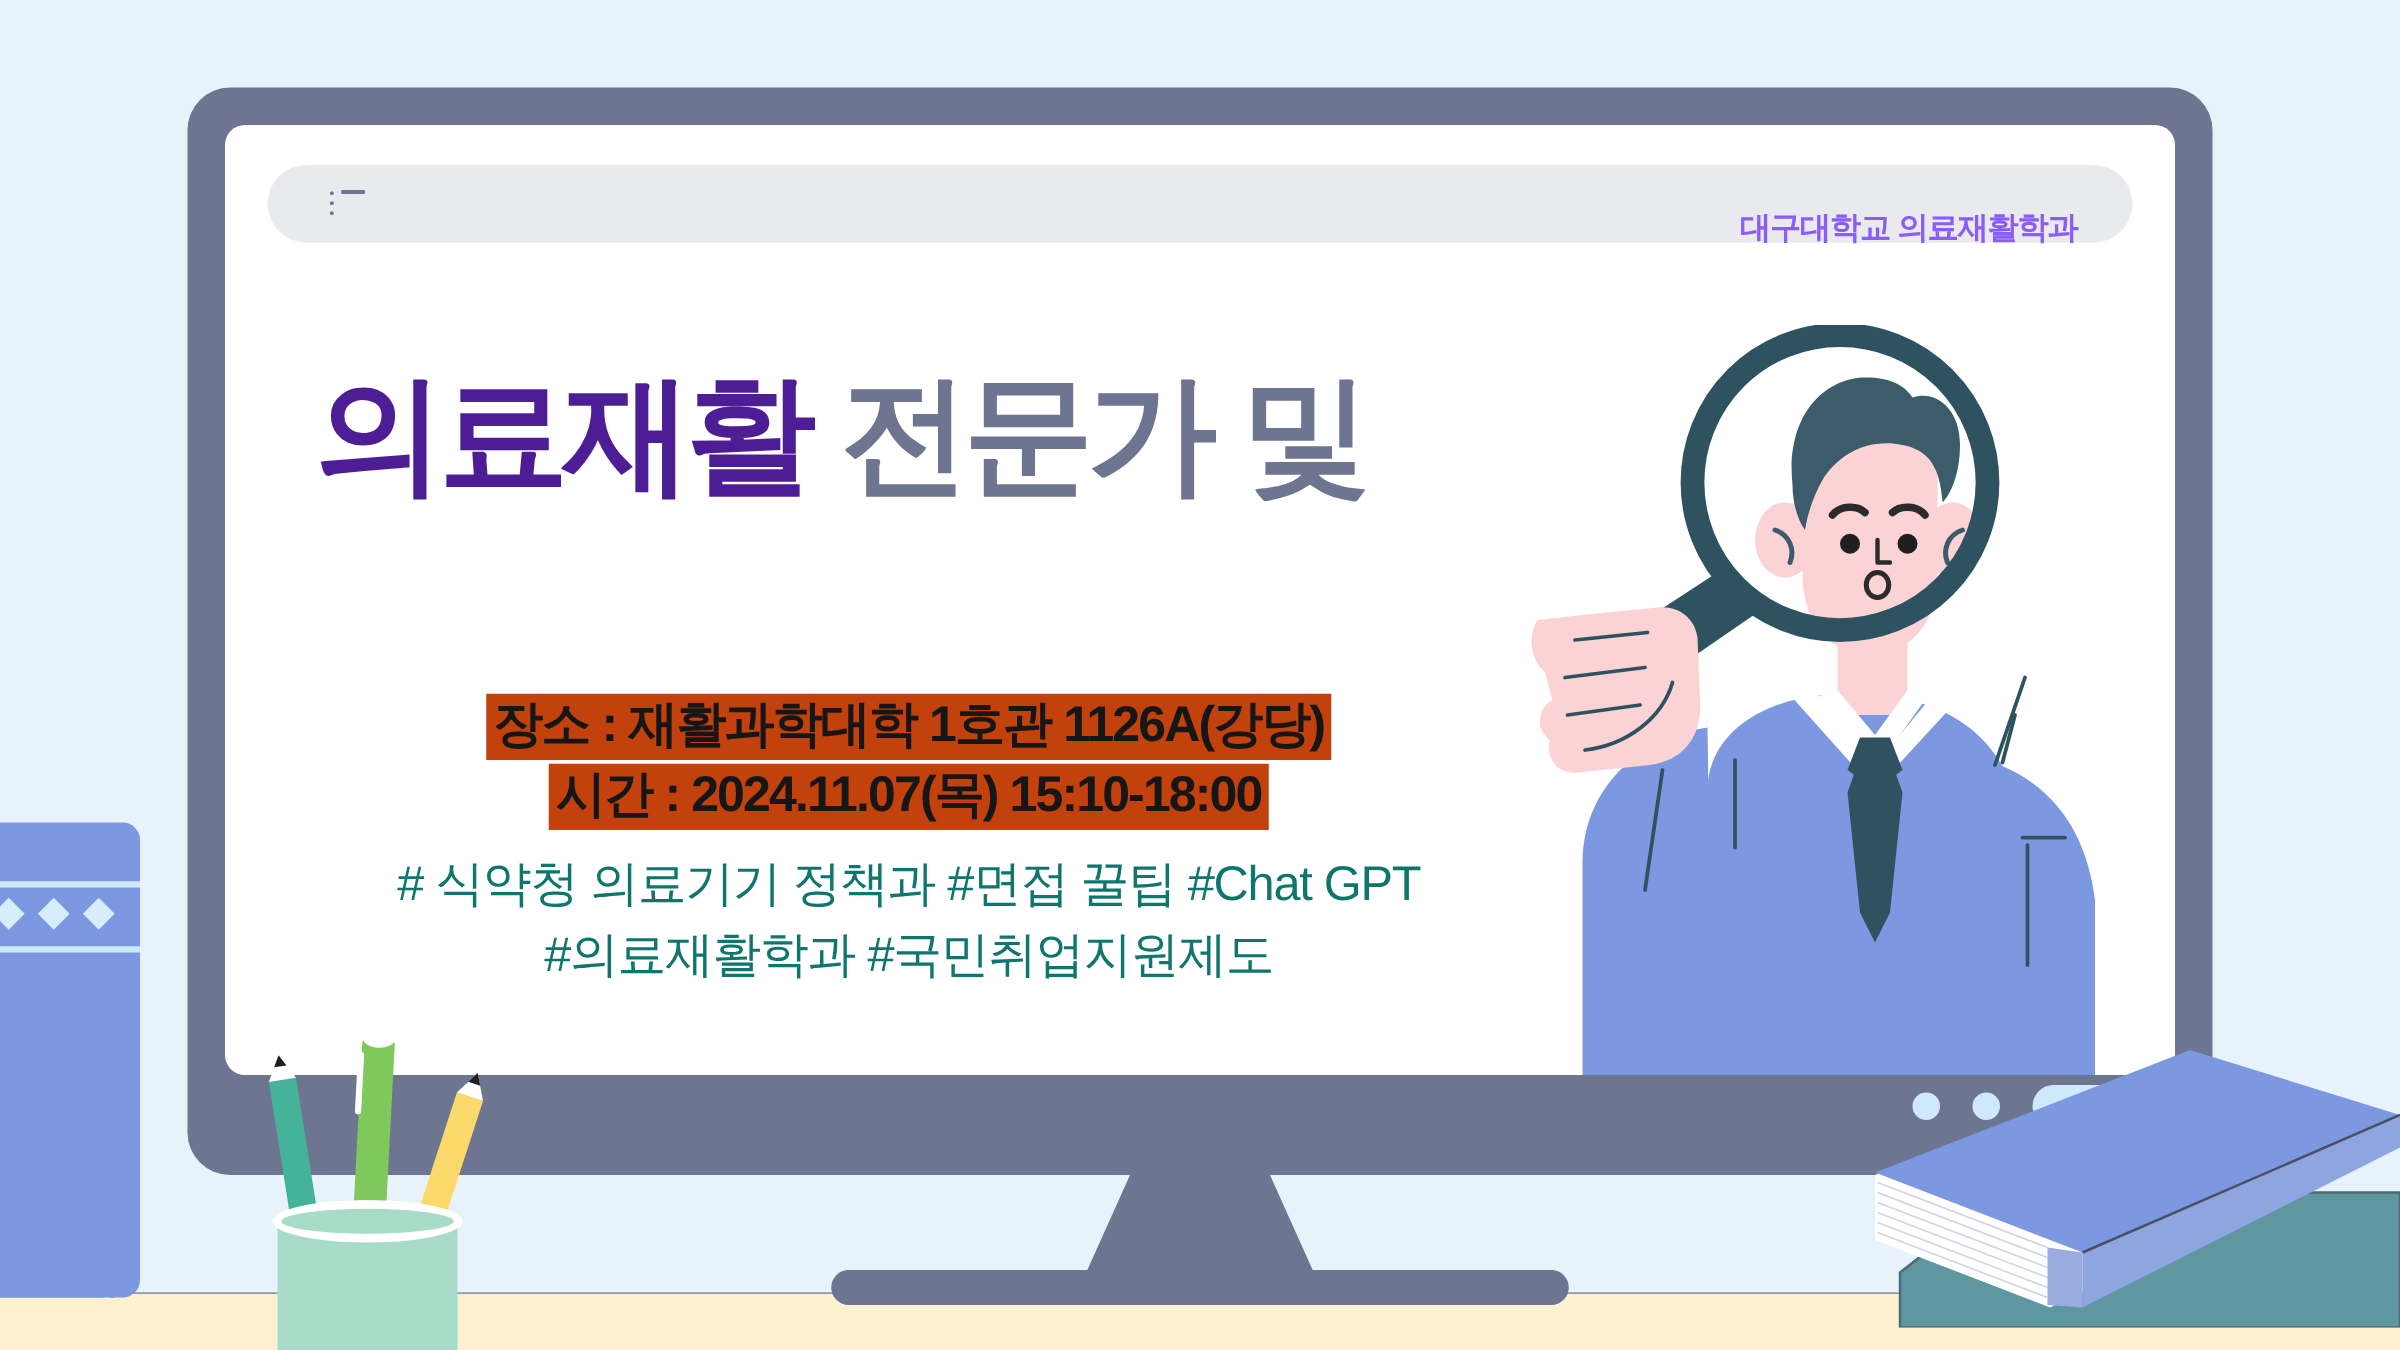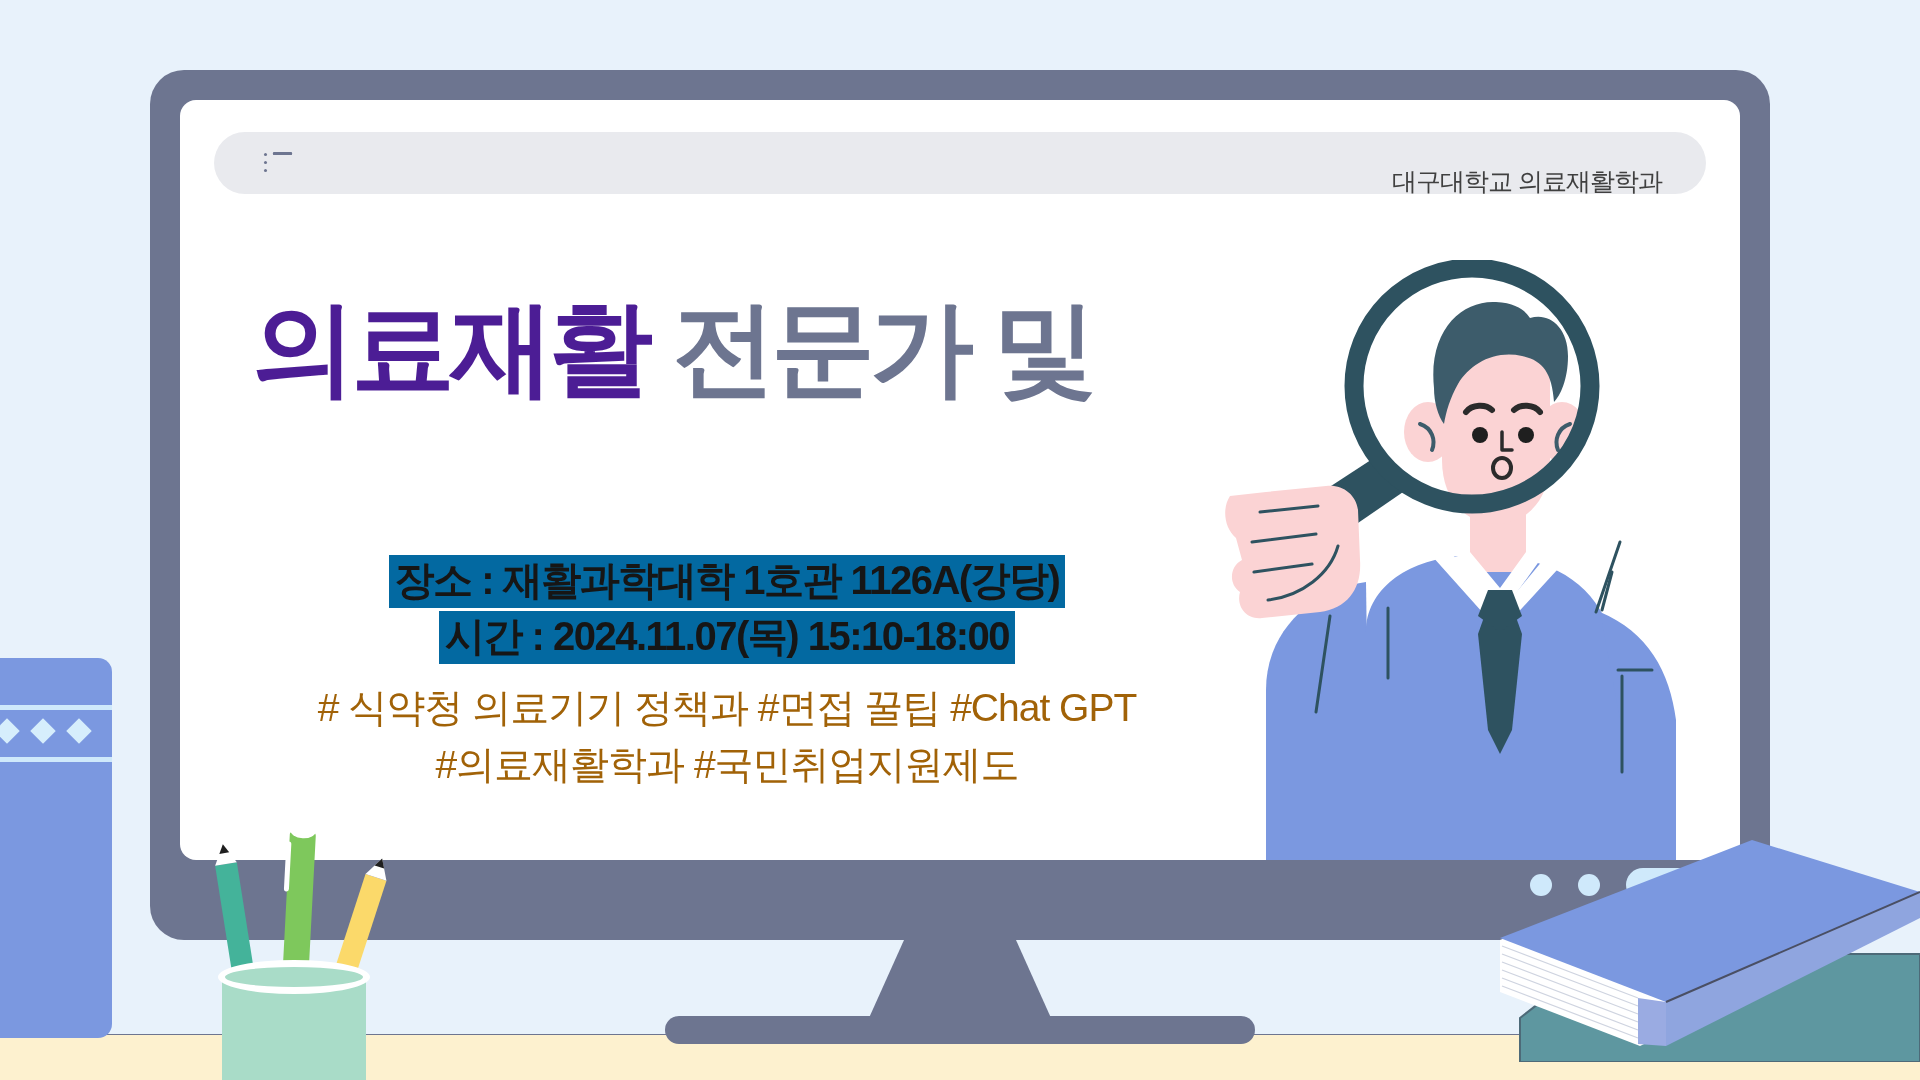--- a/index.html
+++ b/index.html
@@ -48,35 +48,35 @@
   }
   #list-icon { width:28px; height:22px; position:relative; }
   #list-icon i {
     position:absolute; left:9px; height:3px; width:19px; background:#6d7590; border-radius:2px;
   }
   #list-icon i:nth-child(1){ top:1px; } #list-icon i:nth-child(2){ top:9px; } #list-icon i:nth-child(3){ top:17px; }
   #list-icon b {
     position:absolute; left:0; width:3px; height:3px; background:#6d7590; border-radius:50%;
   }
   #list-icon b:nth-of-type(1){ top:1px; } #list-icon b:nth-of-type(2){ top:9px; } #list-icon b:nth-of-type(3){ top:17px; }
-  #dept-label { color:#404040; font-size:25px; font-weight:normal; letter-spacing:-1px;margin-top:36px; }
+  #dept-label { color:#8b5cf6; font-size:25px; font-weight:bold; letter-spacing:-1px;margin-top:36px; }
 
   #headline { position:absolute; left:72px; top:188px; width:950px; }
   .hl-line { font-size:104px; font-weight:bold; line-height:1.16; letter-spacing:-5px; white-space:nowrap; }
   .hl-dark  { color:#4c1d95; }
   .hl-gray  { color:#6d7590;text-align:center; }
   .hl-blue  { color:#6a8ede; }
 
   #info-block { position:absolute; left:72px; top:455px; width:950px; text-align:center; }
   .info-line { display:inline-block; font-size:40px; font-weight:bold; color:#161616;
-               background:#0369a1; letter-spacing:-1.5px; padding:1px 6px 3px; line-height:1.22; }
+               background:#c2410c; letter-spacing:-1.5px; padding:1px 6px 3px; line-height:1.22; }
   #info-1 { margin-bottom:3px; }
 
   #tags { position:absolute; left:72px; top:580px; width:950px; text-align:center;
-          color:#a16207; font-size:39px; line-height:1.45; letter-spacing:-1px; }
+          color:#0f766e; font-size:39px; line-height:1.45; letter-spacing:-1px; }
 
   #person { position:absolute; right:10px; bottom:0; width:560px; height:600px; }
 
   
   #book-teal-l { position:absolute; left:-4px; top:842px; width:94px; height:196px;
                  background:#5e97a0; border-radius:0 8px 8px 0; }
   #book-teal-l-edge { position:absolute; left:88px; top:842px; width:4px; height:196px; background:#4d6a78; }
   #book-blue-l { position:absolute; left:-60px; top:658px; width:172px; height:380px;
                  background:#7b98e0; border-radius:0 14px 14px 0; }
   .bl-stripe { position:absolute; left:-60px; width:172px; height:5px; background:#cfe9fb; }

